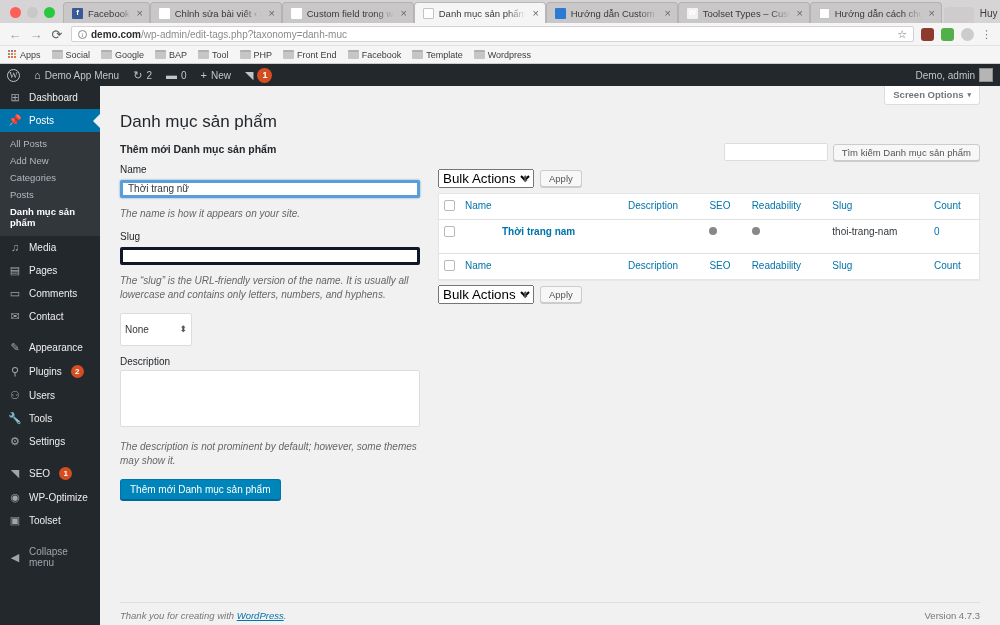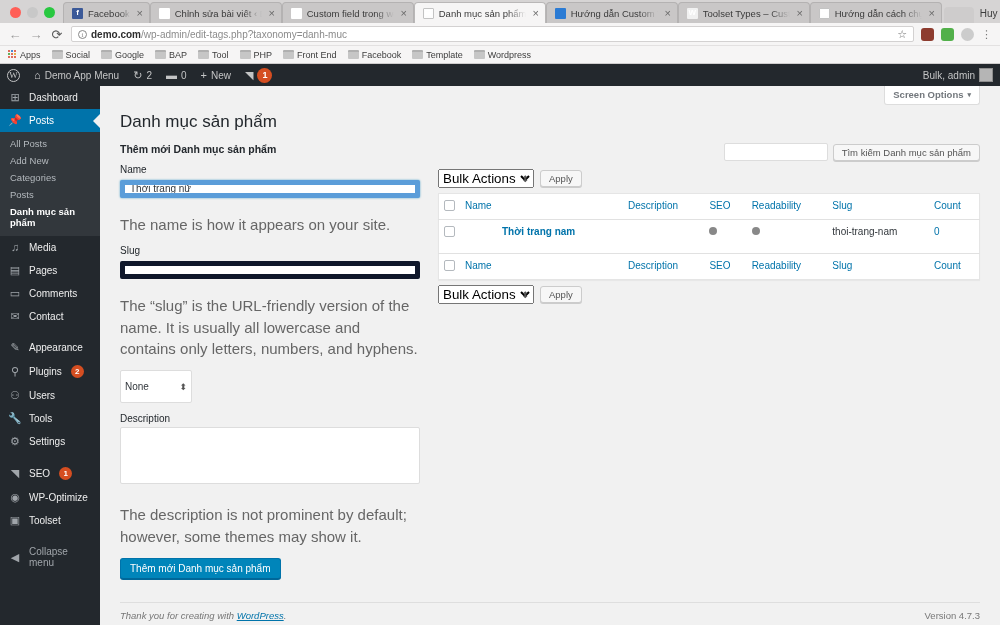--- a/index.html
+++ b/index.html
@@ -200,21 +200,21 @@
 
   h2.form-heading {
     font-size: 10.5px; font-weight: bold; color: #23282d;
     margin-bottom: 9px;
   }
   .form-field { margin-bottom: 10px; }
   .form-field label {
     display: block; font-size: 10px; color: #23282d; margin-bottom: 3px;
   }
   .form-field input[type=text] {
-    width: 100%; height: 18px; border: 5px solid #0f172a;
+    width: 100%; height: 18px; border: 3px solid #0f172a;
     background: #fff; font-size: 10px; padding: 0 5px;
     color: #32373c; border-radius: 2px;
     font-family: "Liberation Sans", sans-serif;
   }
   .form-field input.focused {
     border-color: #5b9dd9; box-shadow: 0 0 2px rgba(30,140,190,.8);
   }
   .form-field textarea {
     width: 100%; height: 57px; border: 1px solid #ddd; background: #fff;
     font-size: 10px; padding: 3px 5px; resize: none; border-radius: 2px;
@@ -227,22 +227,22 @@
     font-family: "Liberation Sans", sans-serif; color: #32373c;
     min-width: 72px;
   }
   .select-wrap { position: relative; display: inline-block; }
   .select-wrap::after {
     content: "\2B0D"; position: absolute; right: 5px; top: 50%;
     transform: translateY(-50%); font-size: 9px; color: #555;
     pointer-events: none;
   }
   p.description {
-    font-size: 15px; color: #666; 
-    line-height: 1.45; margin-top: 16px;
+    font-size: 10px; color: #666; font-style: italic;
+    line-height: 1.45; margin-top: 9px;
   }
   .button-primary {
     background: #0085ba; border: 1px solid #0073aa;
     border-bottom-color: #006799; color: #fff; font-size: 10px;
     padding: 4px 9px; border-radius: 3px; display: inline-block;
     box-shadow: 0 1px 0 #006799; font-family: "Liberation Sans", sans-serif;
   }
 
   
   .tablenav { display: flex; align-items: center; gap: 6px; }
@@ -444,21 +444,21 @@
   <div class="ab-item">
     <span class="ab-glyph">+</span>
     <span>New</span>
   </div>
   <div class="ab-item">
     <span class="ab-glyph">◥</span>
     <span class="ab-badge">1</span>
   </div>
   <div id="adminbar-right">
     <div class="ab-item">
-      <span>Bulk, admin</span>
+      <span>Demo, admin</span>
       <span class="avatar-sq"></span>
     </div>
   </div>
 </div>
 
 <div id="wp-body">
 
   <div id="adminmenu">
       <div class="menu-top">
         <span class="mt-icon">⊞</span>

